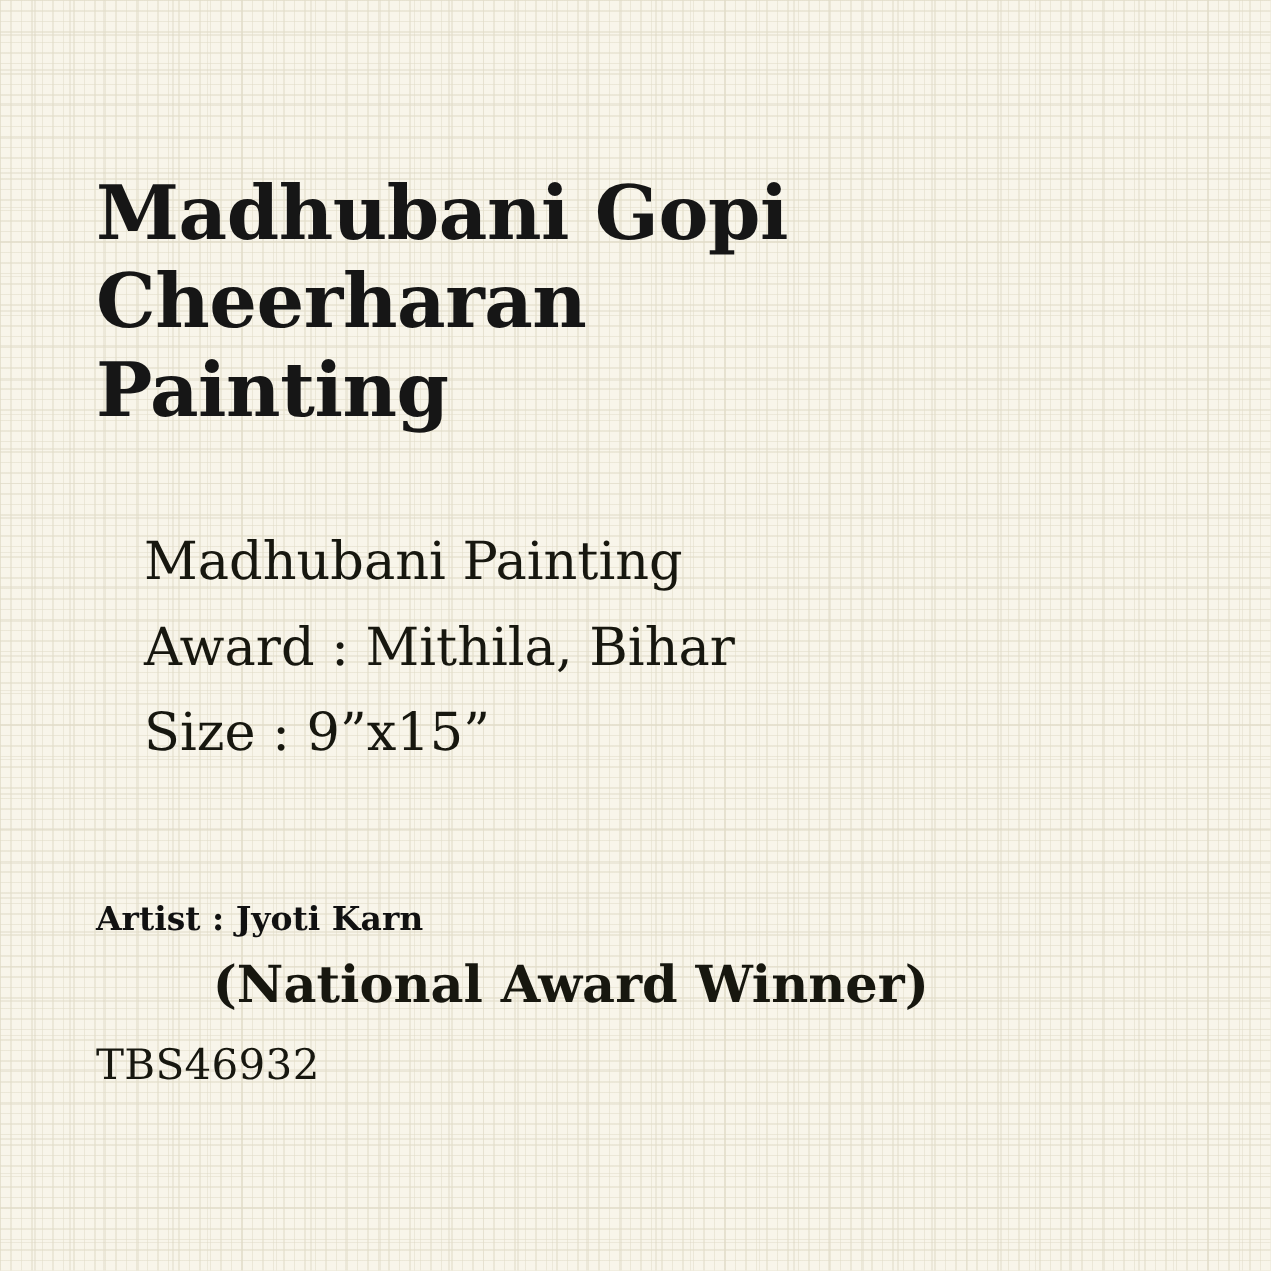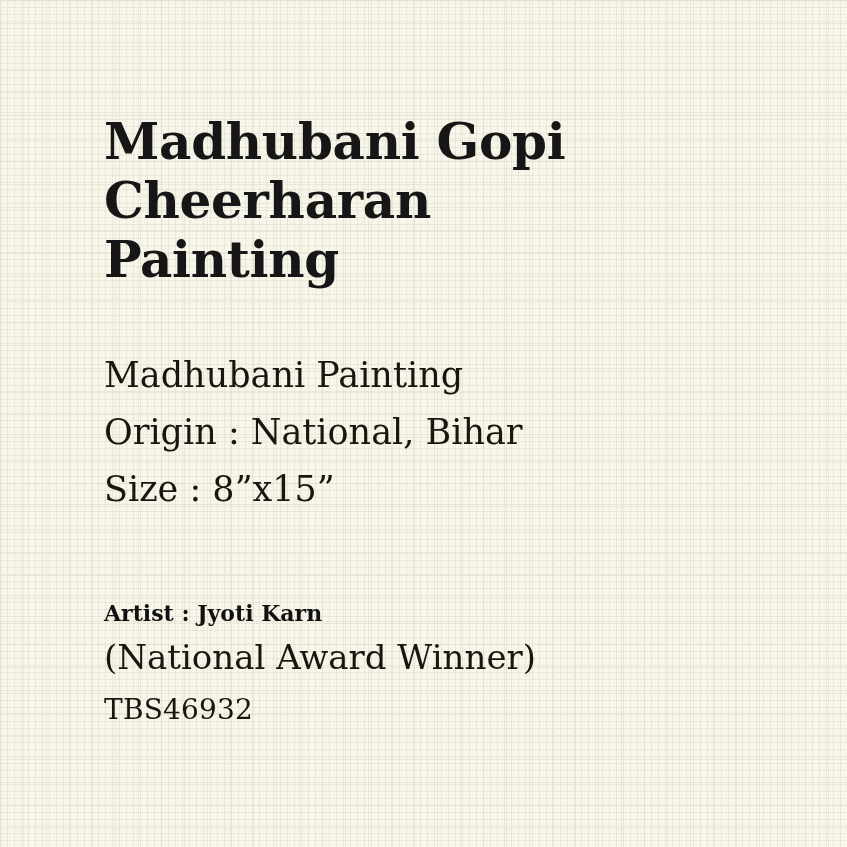--- a/index.html
+++ b/index.html
@@ -48,21 +48,21 @@
         rgba(214, 208, 186, 0.35) 1px,
         rgba(255, 255, 255, 0) 1px,
         rgba(255, 255, 255, 0) 23px
       );
     pointer-events: none;
   }
 
   .card {
     position: absolute;
     inset: 0;
-    padding: 112px 150px 0 104px;
+    padding: 112px 150px 0 64px;
     box-sizing: border-box;
   }
 
   .title {
     font-size: 50px;
     line-height: 1.18;
     font-weight: 700;
     color: #161616;
     letter-spacing: -0.3px;
     margin: 0;
@@ -72,40 +72,42 @@
   .details {
     margin-top: 58px;
   }
 
   .detail-line {
     font-size: 35px;
     line-height: 1.63;
     color: #17170f;
     font-weight: 400;
     white-space: nowrap;
+    margin-left: 32px;
   }
 
   .artist-block {
     margin-top: 78px;
   }
 
   .artist-line {
     font-size: 22px;
     line-height: 1.58;
     color: #111111;
     font-weight: 700;
     white-space: nowrap;
   }
 
   .award-line {
     font-size: 34px;
     line-height: 1.58;
     color: #17170f;
-    font-weight: 400;
+    font-weight: 700;
     white-space: nowrap;
+    text-align: center;
   }
 
   .sku-line {
     font-size: 28px;
     line-height: 1.5;
     color: #17170f;
     font-weight: 400;
     letter-spacing: 0.2px;
     margin-top: 4px;
     white-space: nowrap;
@@ -115,22 +117,22 @@
 <body>
 
 <div class="texture-layer"></div>
 
 <div class="card">
 
   <h1 class="title">Madhubani Gopi Cheerharan Painting</h1>
 
   <div class="details">
     <div class="detail-line">Madhubani Painting</div>
-    <div class="detail-line">Origin : National, Bihar</div>
-    <div class="detail-line">Size : 8”x15”</div>
+    <div class="detail-line">Award : Mithila, Bihar</div>
+    <div class="detail-line">Size : 9”x15”</div>
   </div>
 
   <div class="artist-block">
     <div class="artist-line">Artist : Jyoti Karn</div>
     <div class="award-line">(National Award Winner)</div>
     <div class="sku-line">TBS46932</div>
   </div>
 
 </div>
 

